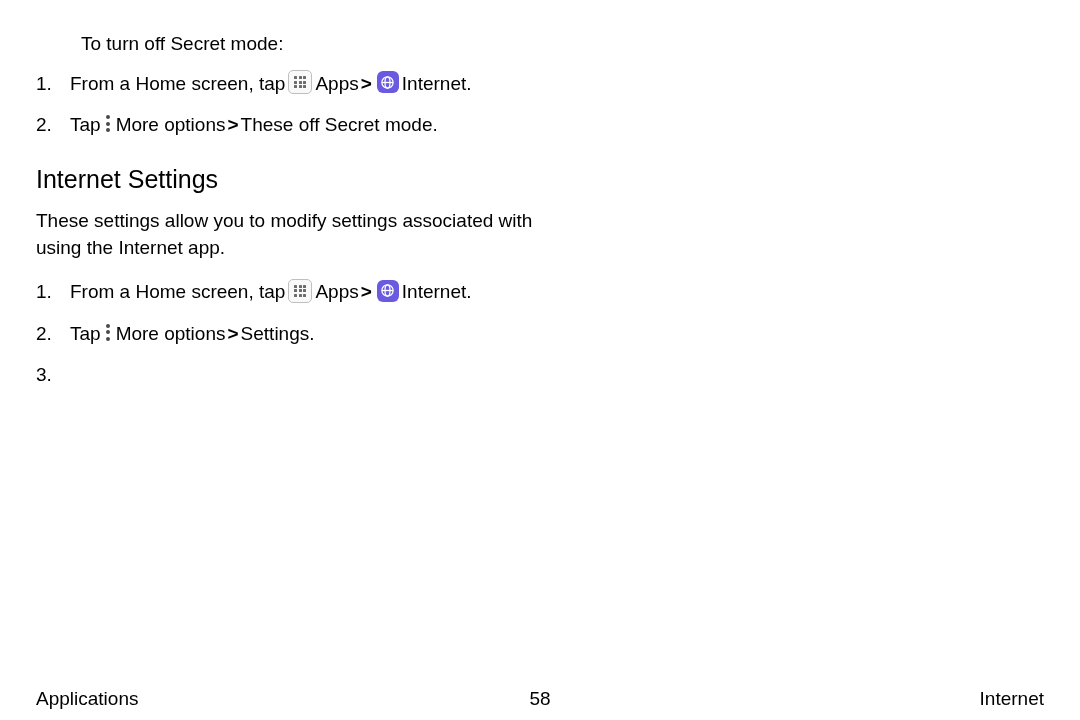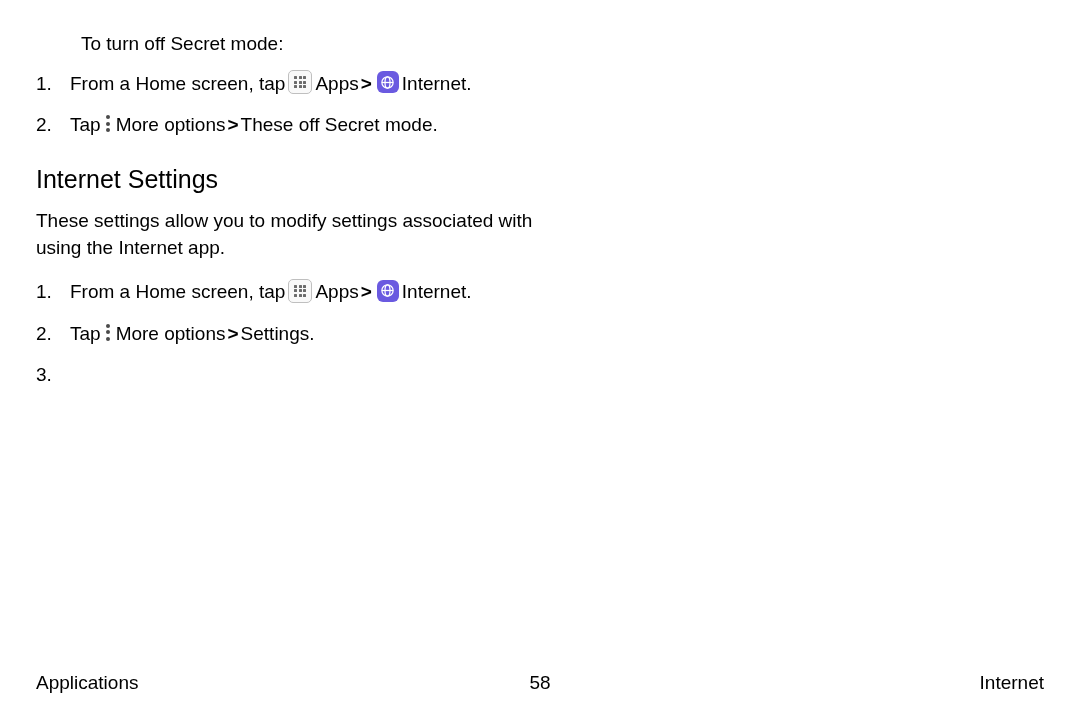--- a/index.html
+++ b/index.html
@@ -120,21 +120,21 @@
   }
   .icon-more span {
     width: 4px;
     height: 4px;
     background: #4a4a4a;
     border-radius: 50%;
   }
 
   .footer {
     position: absolute;
-    bottom: 26px;
+    bottom: 10px;
     left: 36px;
     right: 36px;
     display: flex;
     justify-content: space-between;
     font-size: 19px;
   }
   .footer .center {
     position: absolute;
     left: 50%;
     transform: translateX(-50%);

